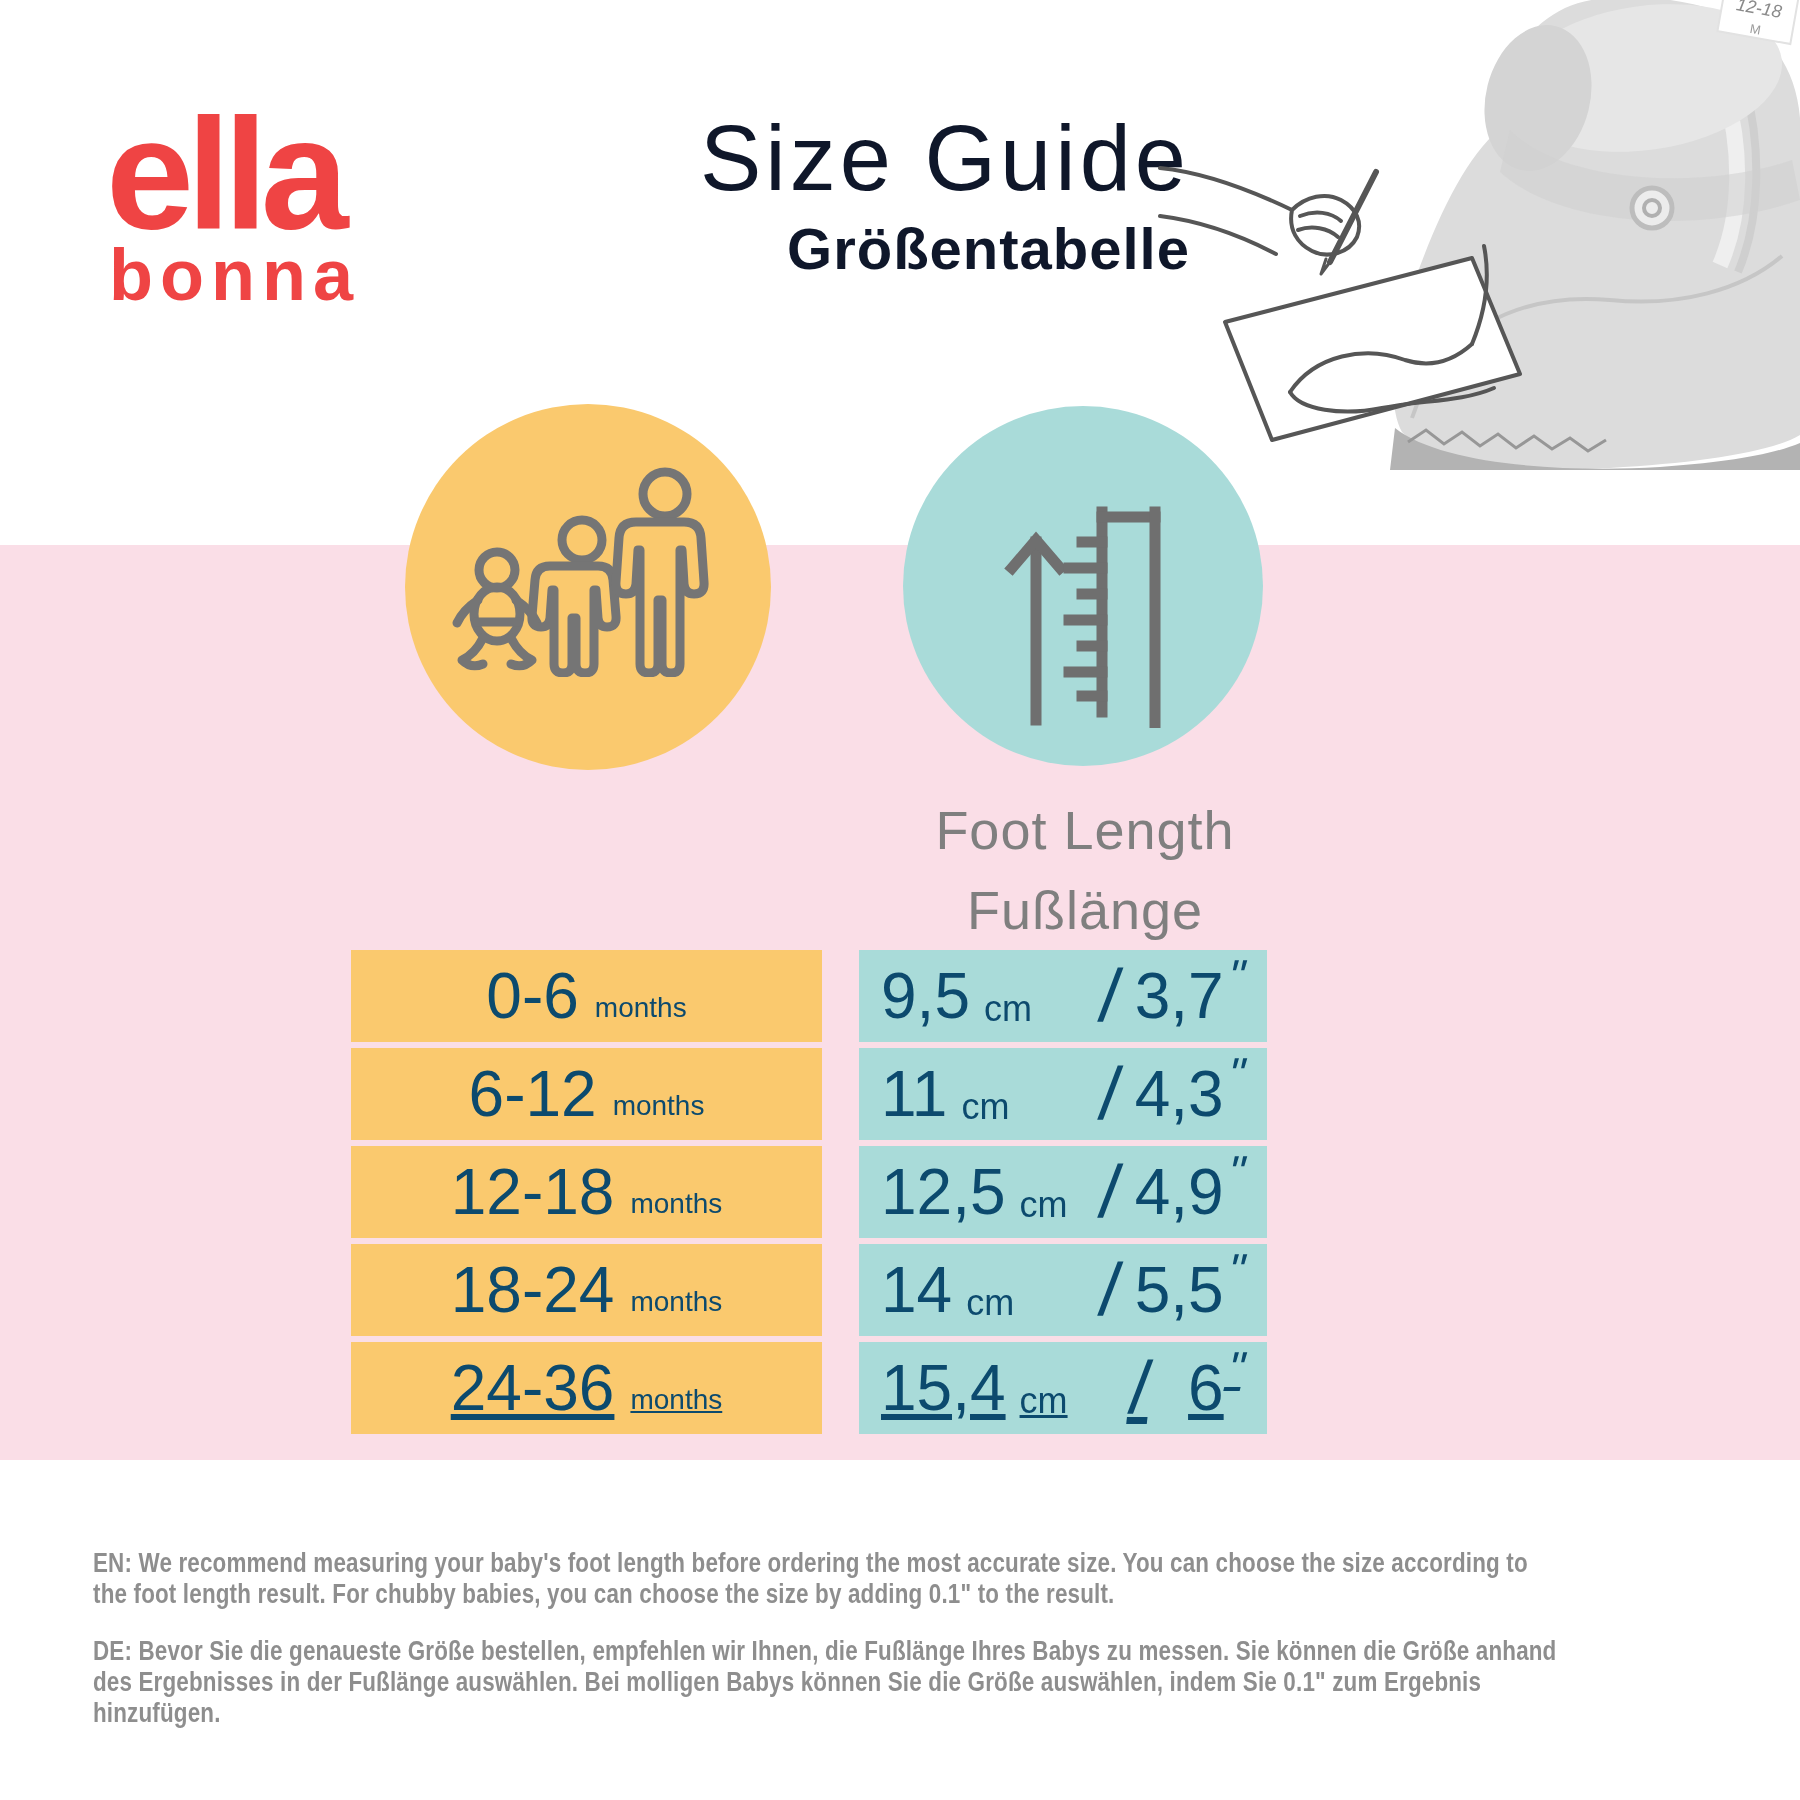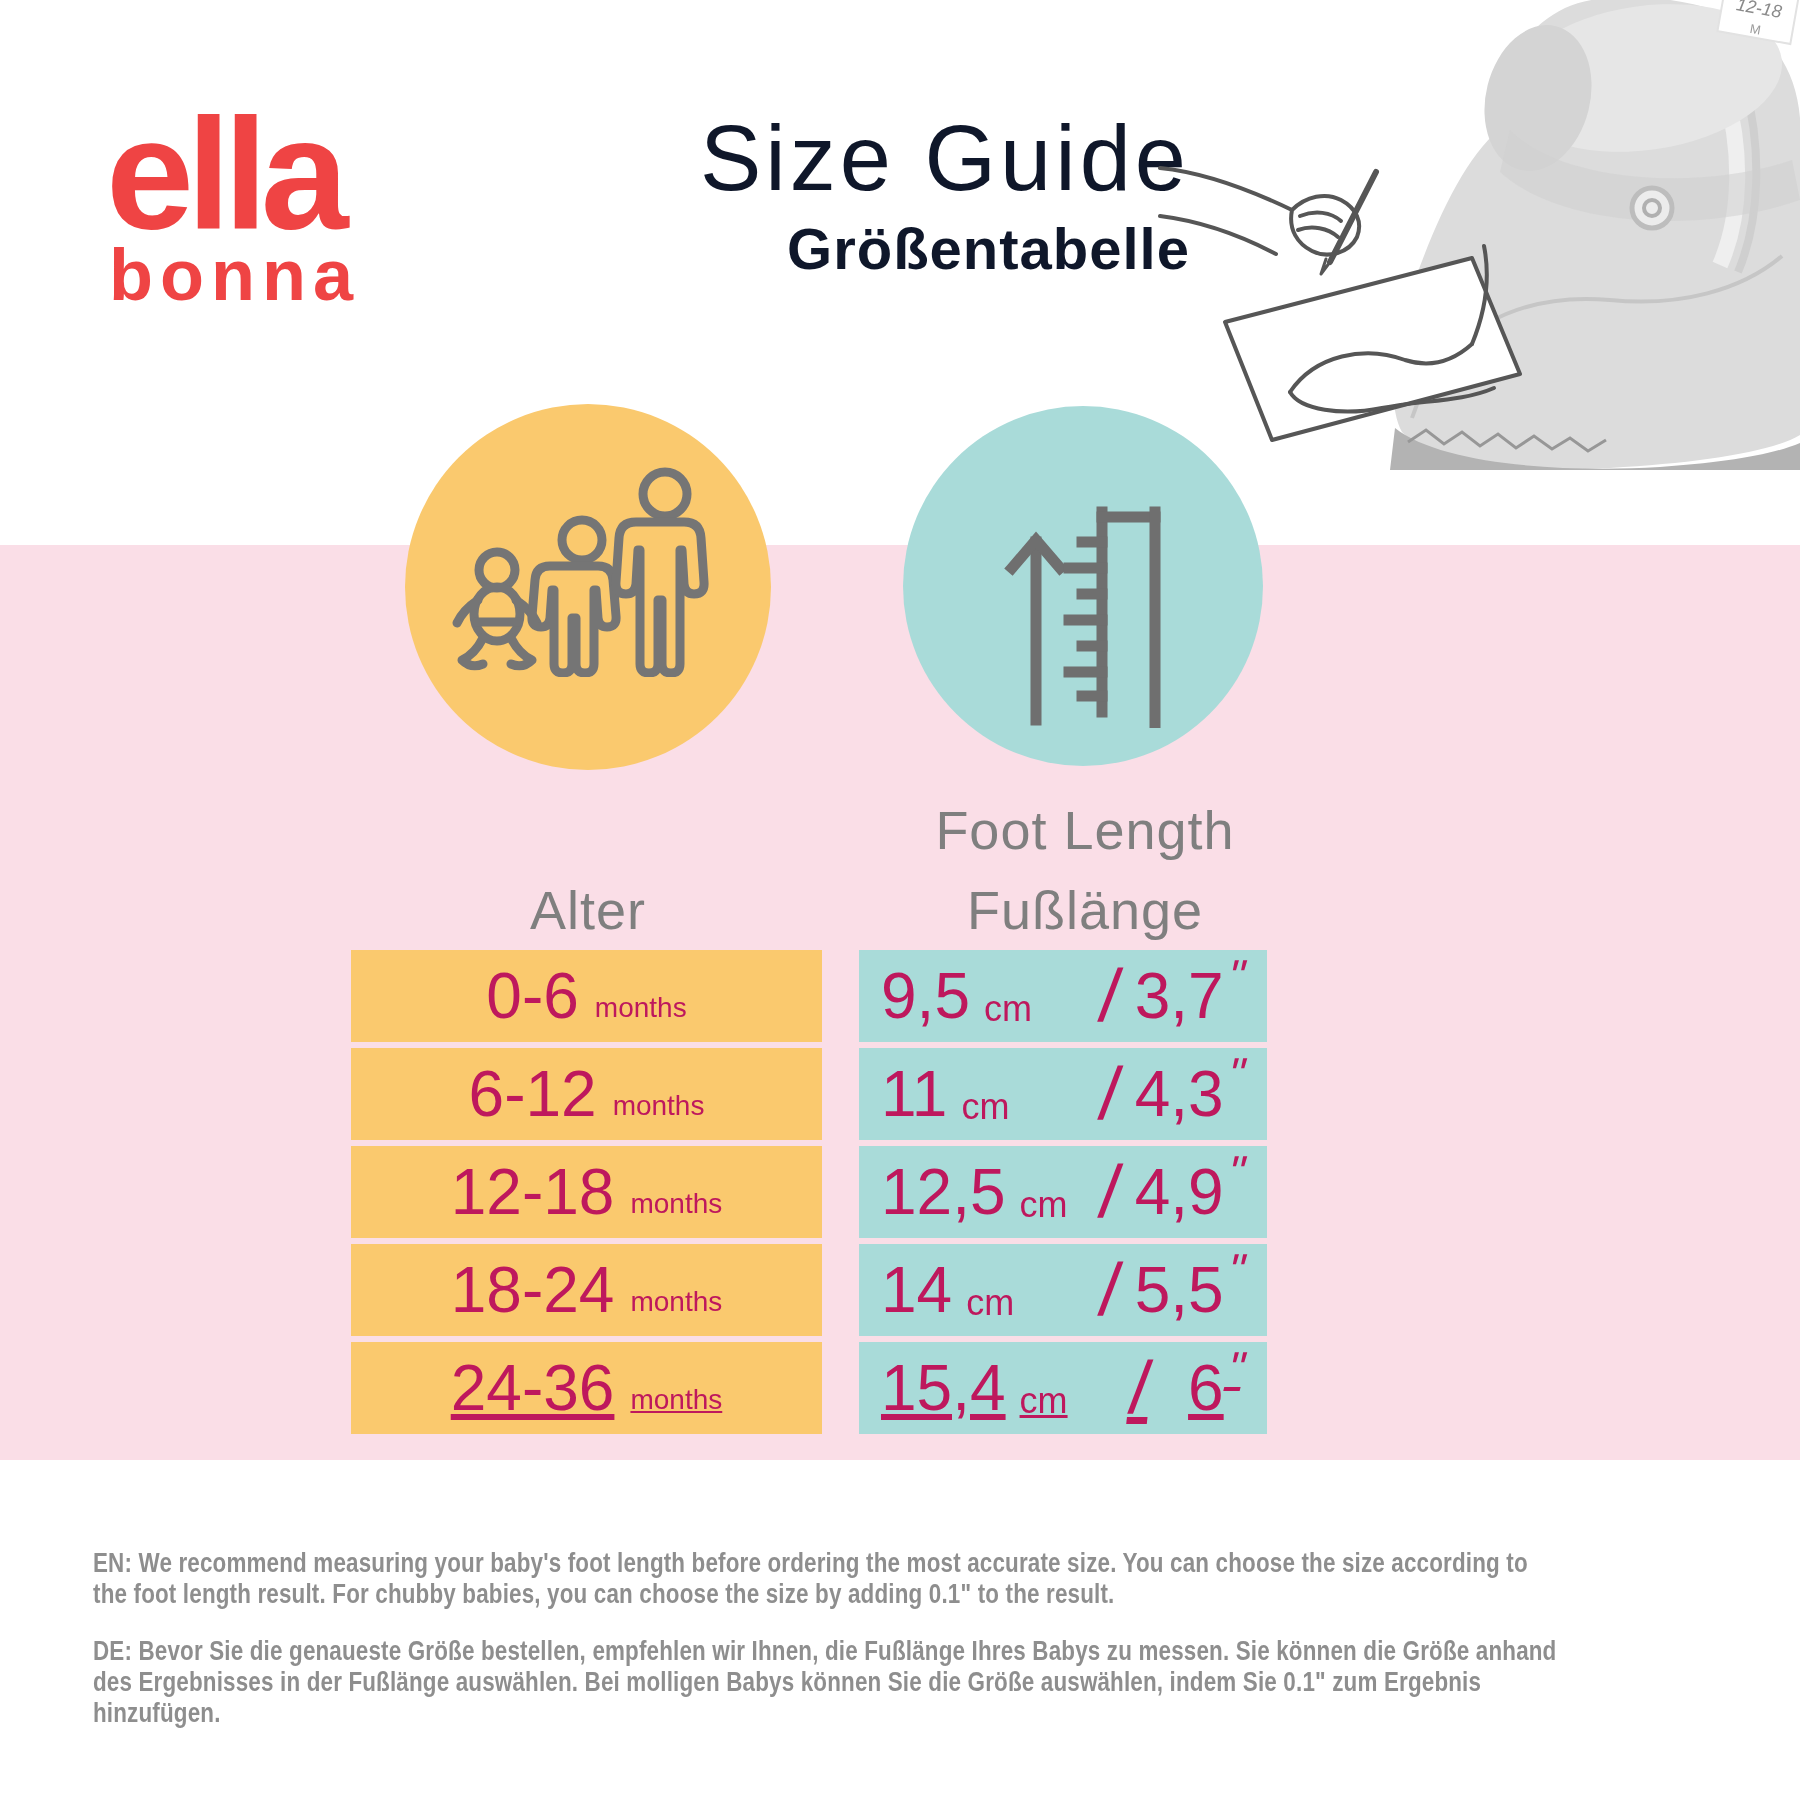--- a/index.html
+++ b/index.html
@@ -29,21 +29,21 @@
   .circle svg{position:absolute;}
 
   
   .col-label{position:absolute;text-align:center;font-size:54px;line-height:54px;color:#7F7F7F;letter-spacing:1px;}
   .age-label-en{left:388px;top:803px;width:400px;}
   .age-label-de{left:388px;top:883px;width:400px;}
   .foot-label-en{left:835px;top:803px;width:500px;}
   .foot-label-de{left:835px;top:883px;width:500px;}
 
   
-  .cell{position:absolute;height:92px;display:flex;align-items:center;color:#be185d;}
+  .cell{position:absolute;height:92px;display:flex;align-items:center;color:#0c4a6e;}
   .cell.age{left:351px;width:471px;background:#FAC96E;justify-content:center;}
   .cell.len{left:859px;width:408px;background:#A9DBD9;padding:0 22px;box-sizing:border-box;}
   .r1{top:950px;} .r2{top:1048px;text-align:right;} .r3{top:1146px;} .r4{top:1244px;} .r5{top:1342px;text-decoration:underline;}
   .lg{font-size:64px;line-height:1;}
   .sm{font-size:28px;line-height:1;margin:24px 0 0 16px;}
   .unit{font-size:36px;margin:26px 0 0 14px;}
   .spacer{flex:1;}
   .slash{font-size:74px;margin-right:14px;transform:skewX(-6deg);}
   .mark{display:inline-block;font-size:46px;transform:skewX(-14deg);position:relative;top:-20px;margin-left:5px;}
 
@@ -143,21 +143,20 @@
       <path d="M104,44 h-20"></path>
       <path d="M104,70 h-33"></path>
       <path d="M104,96 h-20"></path>
       <path d="M104,122 h-33"></path>
       <path d="M104,148 h-20"></path>
       <path d="M104,174 h-33"></path>
       <path d="M104,198 h-20"></path>
     </svg>
   </div>
 
-  <div class="col-label age-label-de">Alter</div>
   <div class="col-label foot-label-en">Foot Length</div>
   <div class="col-label foot-label-de">Fußlänge</div>
 
   <div class="cell age r1">
     <span class="lg">0-6</span>
     <span class="sm">months</span>
   </div>
   <div class="cell age r2">
     <span class="lg">6-12</span>
     <span class="sm">months</span>

